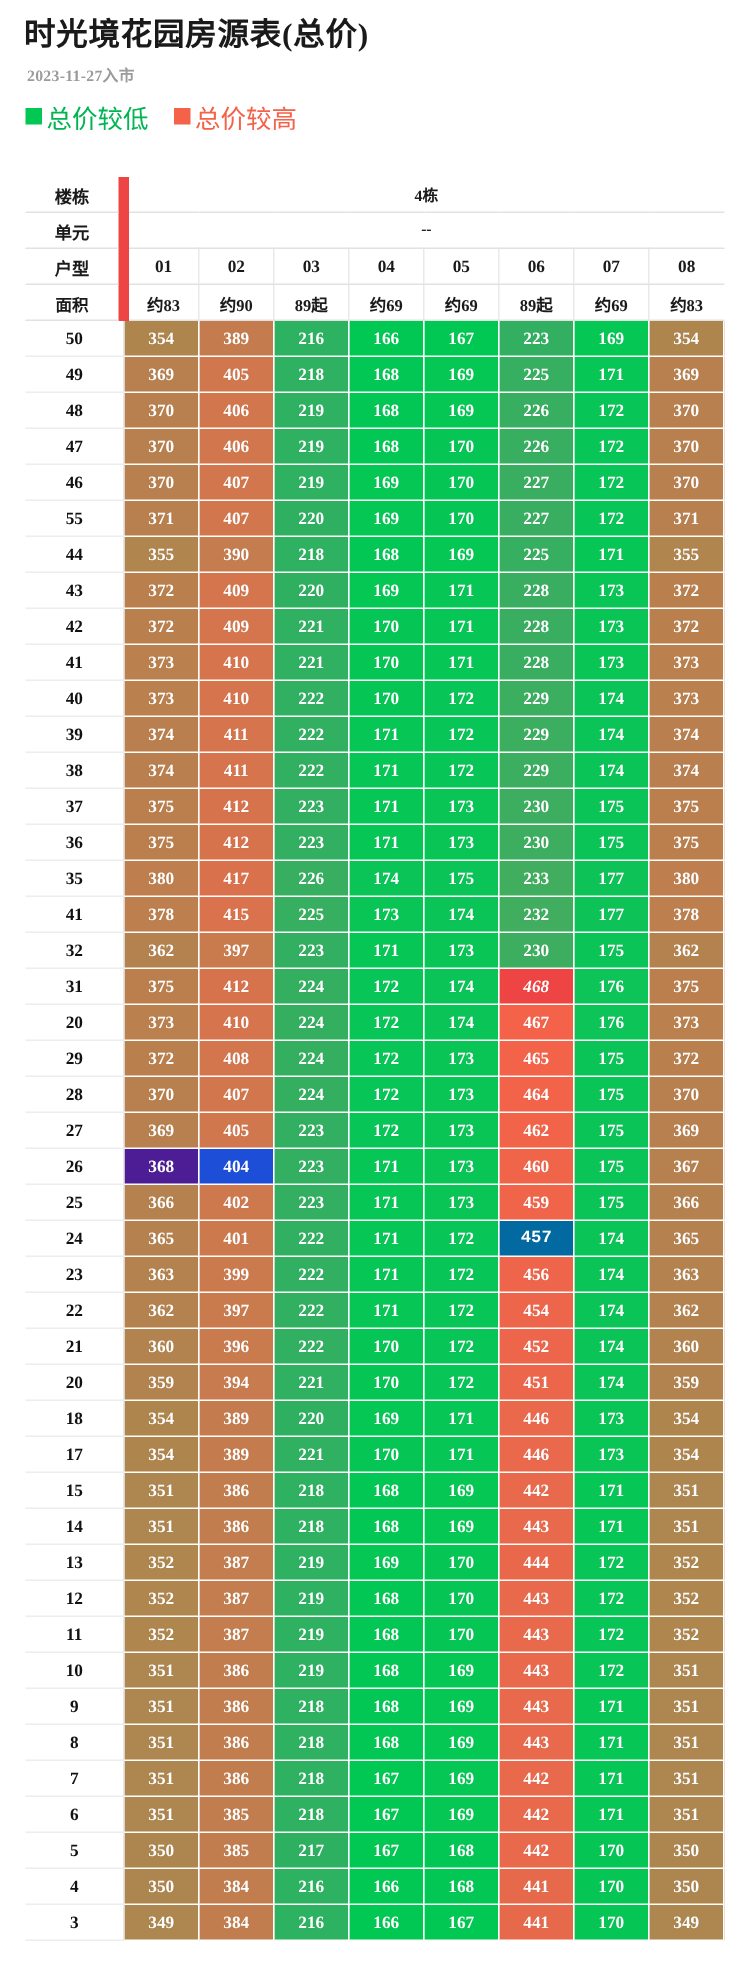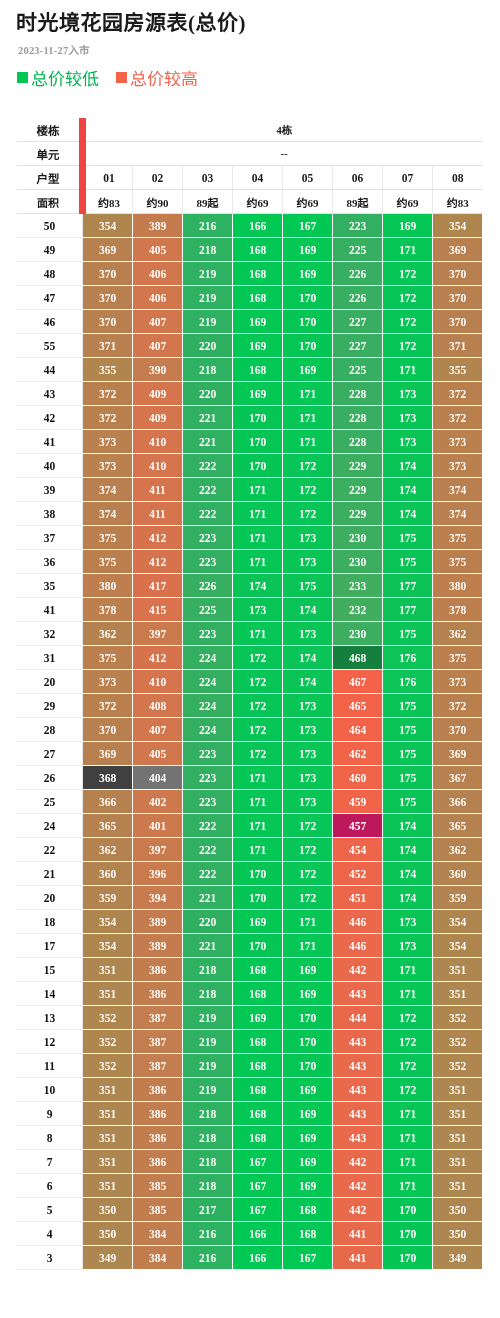--- a/index.html
+++ b/index.html
@@ -372,21 +372,21 @@
             <td class="cell" style="background: rgb(11, 196, 87);">175</td>
             <td class="cell" style="background: rgb(179, 130, 78);">362</td>
           </tr>
           <tr class="data-row">
             <td class="rowlbl">31</td>
             <td class="cell" style="background: rgb(187, 127, 78);">375</td>
             <td class="cell" style="background: rgb(214, 115, 77);">412</td>
             <td class="cell" style="background: rgb(52, 175, 96);">224</td>
             <td class="cell" style="background: rgb(7, 197, 86);">172</td>
             <td class="cell" style="background: rgb(10, 196, 87);">174</td>
-            <td class="cell" style="background: #15803d;">468</td>
+            <td class="cell" style="background: #ef4444; font-style: italic;">468</td>
             <td class="cell" style="background: rgb(12, 196, 88);">176</td>
             <td class="cell" style="background: rgb(187, 127, 78);">375</td>
           </tr>
           <tr class="data-row">
             <td class="rowlbl">20</td>
             <td class="cell" style="background: rgb(186, 128, 78);">373</td>
             <td class="cell" style="background: rgb(213, 116, 77);">410</td>
             <td class="cell" style="background: rgb(52, 175, 96);">224</td>
             <td class="cell" style="background: rgb(7, 197, 86);">172</td>
             <td class="cell" style="background: rgb(10, 196, 87);">174</td>
@@ -422,22 +422,22 @@
             <td class="cell" style="background: rgb(208, 119, 77);">405</td>
             <td class="cell" style="background: rgb(51, 175, 97);">223</td>
             <td class="cell" style="background: rgb(7, 197, 86);">172</td>
             <td class="cell" style="background: rgb(9, 197, 86);">173</td>
             <td class="cell" style="background: rgb(241, 100, 74);">462</td>
             <td class="cell" style="background: rgb(11, 196, 87);">175</td>
             <td class="cell" style="background: rgb(183, 128, 78);">369</td>
           </tr>
           <tr class="data-row">
             <td class="rowlbl">26</td>
-            <td class="cell" style="background: #404040;">368</td>
-            <td class="cell" style="background: #737373;">404</td>
+            <td class="cell" style="background: #4c1d95;">368</td>
+            <td class="cell" style="background: #1d4ed8;">404</td>
             <td class="cell" style="background: rgb(51, 175, 97);">223</td>
             <td class="cell" style="background: rgb(6, 198, 85);">171</td>
             <td class="cell" style="background: rgb(9, 197, 86);">173</td>
             <td class="cell" style="background: rgb(240, 100, 74);">460</td>
             <td class="cell" style="background: rgb(11, 196, 87);">175</td>
             <td class="cell" style="background: rgb(182, 129, 78);">367</td>
           </tr>
           <tr class="data-row">
             <td class="rowlbl">25</td>
             <td class="cell" style="background: rgb(181, 129, 78);">366</td>
@@ -449,23 +449,34 @@
             <td class="cell" style="background: rgb(11, 196, 87);">175</td>
             <td class="cell" style="background: rgb(181, 129, 78);">366</td>
           </tr>
           <tr class="data-row">
             <td class="rowlbl">24</td>
             <td class="cell" style="background: rgb(181, 129, 78);">365</td>
             <td class="cell" style="background: rgb(205, 121, 78);">401</td>
             <td class="cell" style="background: rgb(50, 176, 97);">222</td>
             <td class="cell" style="background: rgb(6, 198, 85);">171</td>
             <td class="cell" style="background: rgb(7, 197, 86);">172</td>
-            <td class="cell" style="background: #be185d;">457</td>
+            <td class="cell" style="background: #0369a1; font-family: Liberation Mono, monospace;">457</td>
             <td class="cell" style="background: rgb(10, 196, 87);">174</td>
             <td class="cell" style="background: rgb(181, 129, 78);">365</td>
+          </tr>
+          <tr class="data-row">
+            <td class="rowlbl">23</td>
+            <td class="cell" style="background: rgb(180, 130, 78);">363</td>
+            <td class="cell" style="background: rgb(203, 122, 78);">399</td>
+            <td class="cell" style="background: rgb(50, 176, 97);">222</td>
+            <td class="cell" style="background: rgb(6, 198, 85);">171</td>
+            <td class="cell" style="background: rgb(7, 197, 86);">172</td>
+            <td class="cell" style="background: rgb(238, 101, 75);">456</td>
+            <td class="cell" style="background: rgb(10, 196, 87);">174</td>
+            <td class="cell" style="background: rgb(180, 130, 78);">363</td>
           </tr>
           <tr class="data-row">
             <td class="rowlbl">22</td>
             <td class="cell" style="background: rgb(179, 130, 78);">362</td>
             <td class="cell" style="background: rgb(202, 123, 78);">397</td>
             <td class="cell" style="background: rgb(50, 176, 97);">222</td>
             <td class="cell" style="background: rgb(6, 198, 85);">171</td>
             <td class="cell" style="background: rgb(7, 197, 86);">172</td>
             <td class="cell" style="background: rgb(237, 102, 75);">454</td>
             <td class="cell" style="background: rgb(10, 196, 87);">174</td>

